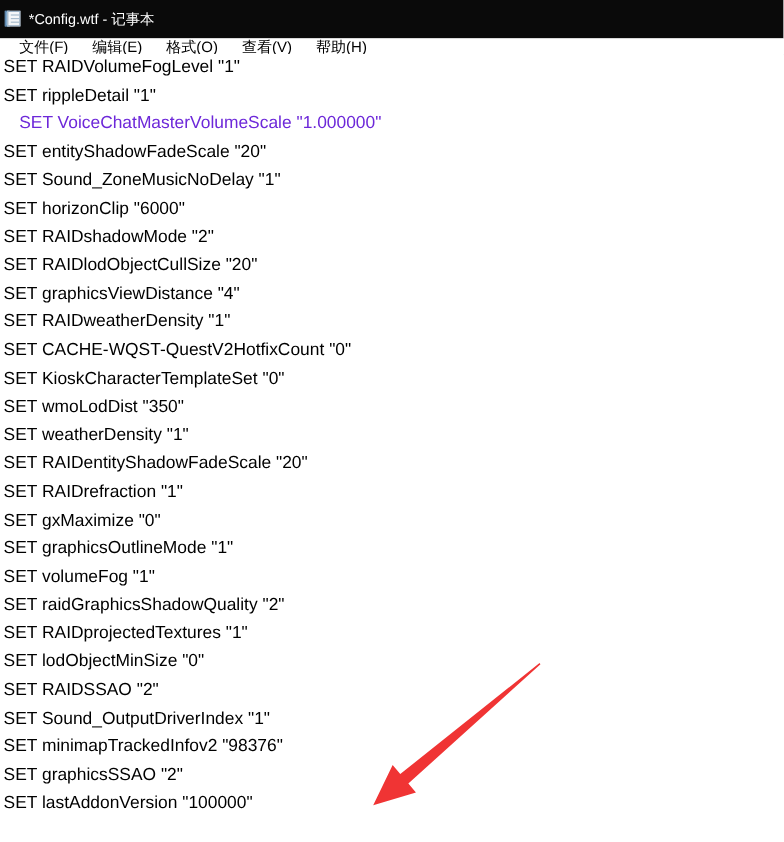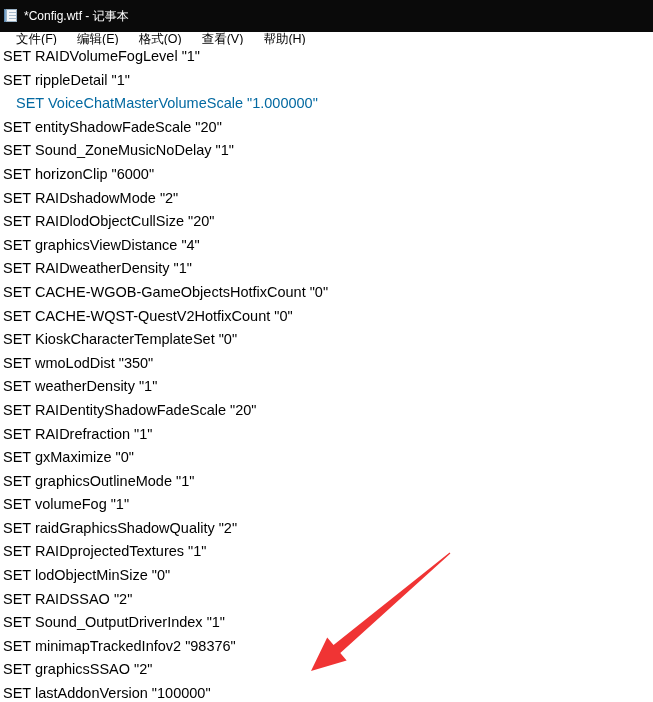--- a/index.html
+++ b/index.html
@@ -132,29 +132,28 @@
   <div class="menu-item">文件(F)</div>
   <div class="menu-item">编辑(E)</div>
   <div class="menu-item">格式(O)</div>
   <div class="menu-item">查看(V)</div>
   <div class="menu-item">帮助(H)</div>
 </div>
 
 <div class="editor" id="editor-area" style="background: rgb(255, 255, 255);">
     <div class="text-line" style="color: rgb(0, 0, 0);">SET RAIDVolumeFogLevel "1"</div>
     <div class="text-line" style="color: rgb(0, 0, 0);">SET rippleDetail "1"</div>
-    <div class="text-line" style="color: #0369a1; padding-left: 16px;">SET VoiceChatMasterVolumeScale "1.000000"</div>
+    <div class="text-line" style="color: #6d28d9; padding-left: 16px;">SET VoiceChatMasterVolumeScale "1.000000"</div>
     <div class="text-line" style="color: rgb(0, 0, 0);">SET entityShadowFadeScale "20"</div>
     <div class="text-line" style="color: rgb(0, 0, 0);">SET Sound_ZoneMusicNoDelay "1"</div>
     <div class="text-line" style="color: rgb(0, 0, 0);">SET horizonClip "6000"</div>
     <div class="text-line" style="color: rgb(0, 0, 0);">SET RAIDshadowMode "2"</div>
     <div class="text-line" style="color: rgb(0, 0, 0);">SET RAIDlodObjectCullSize "20"</div>
     <div class="text-line" style="color: rgb(0, 0, 0);">SET graphicsViewDistance "4"</div>
     <div class="text-line" style="color: rgb(0, 0, 0);">SET RAIDweatherDensity "1"</div>
-    <div class="text-line" style="color: rgb(0, 0, 0);">SET CACHE-WGOB-GameObjectsHotfixCount "0"</div>
     <div class="text-line" style="color: rgb(0, 0, 0);">SET CACHE-WQST-QuestV2HotfixCount "0"</div>
     <div class="text-line" style="color: rgb(0, 0, 0);">SET KioskCharacterTemplateSet "0"</div>
     <div class="text-line" style="color: rgb(0, 0, 0);">SET wmoLodDist "350"</div>
     <div class="text-line" style="color: rgb(0, 0, 0);">SET weatherDensity "1"</div>
     <div class="text-line" style="color: rgb(0, 0, 0);">SET RAIDentityShadowFadeScale "20"</div>
     <div class="text-line" style="color: rgb(0, 0, 0);">SET RAIDrefraction "1"</div>
     <div class="text-line" style="color: rgb(0, 0, 0);">SET gxMaximize "0"</div>
     <div class="text-line" style="color: rgb(0, 0, 0);">SET graphicsOutlineMode "1"</div>
     <div class="text-line" style="color: rgb(0, 0, 0);">SET volumeFog "1"</div>
     <div class="text-line" style="color: rgb(0, 0, 0);">SET raidGraphicsShadowQuality "2"</div>

